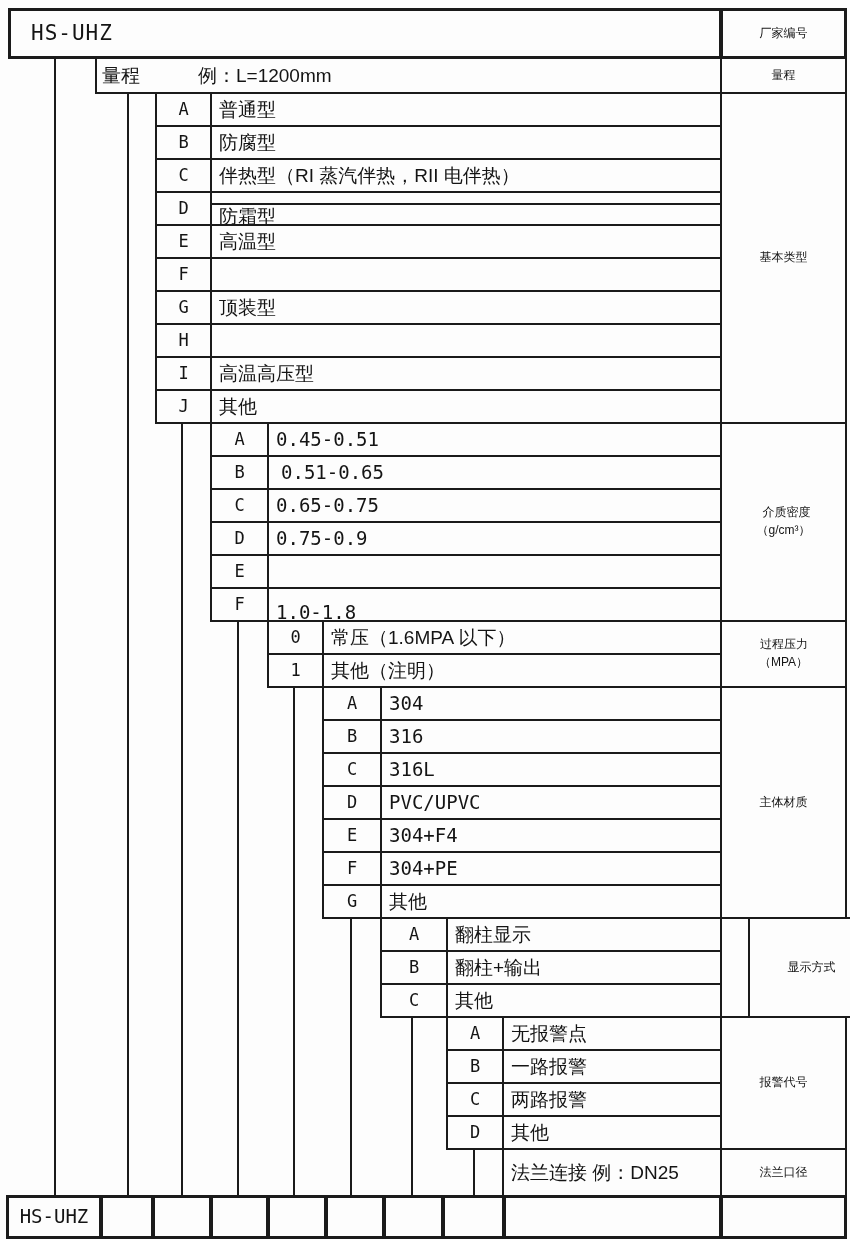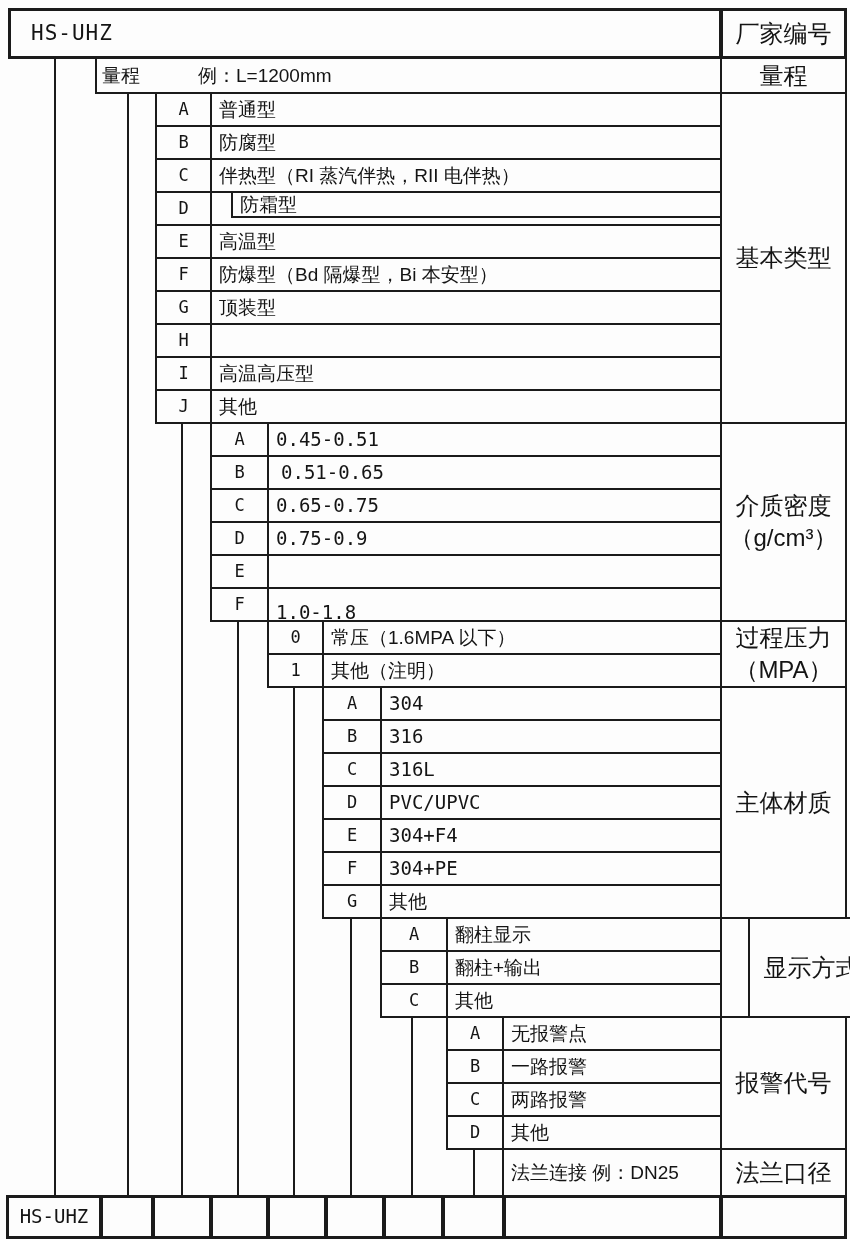--- a/index.html
+++ b/index.html
@@ -7,21 +7,21 @@
     position:relative;width:850px;height:1239px;background:#fdfdfd;overflow:hidden;
     font-family:"Liberation Sans",sans-serif;color:#141414;
   }
   .cell{
     position:absolute;box-sizing:border-box;border:2px solid #1b1b1b;background:#fdfdfd;
     display:flex;align-items:center;font-size:19px;line-height:1.15;white-space:nowrap;overflow:hidden;
   }
   .cell.thick{border-width:3px;}
   .code{justify-content:center;font-family:"DejaVu Sans Mono",monospace;font-size:17px;}
   .desc{padding-left:7px;}
-  .label{justify-content:center;text-align:center;font-size:24px;white-space:normal;}
+  .label{justify-content:center;text-align:right;font-size:12px;white-space:normal;}
   .label .two-line{display:flex;flex-direction:column;gap:4px;}
   .mono{font-family:"DejaVu Sans Mono",monospace;}
   .model{font-family:"DejaVu Sans Mono",monospace;font-size:21px;letter-spacing:1px;padding-left:20px;}
   .footer-model{justify-content:center;font-family:"DejaVu Sans Mono",monospace;font-size:19px;}
   .leg{position:absolute;width:2px;background:#1b1b1b;}
   .range-example{margin-left:58px;}
   .range-label-inline{margin-left:5px;}
 </style>
 </head>
 <body>
@@ -42,25 +42,24 @@
       <span class="range-example">例：L=1200mm</span>
     </div>
     <div class="cell label" style="left: 720px; top: 57px; width: 127px; height: 37px;">量程</div>
     <div class="cell code" style="left: 155px; top: 92px; width: 57px; height: 35px;">A</div>
     <div class="cell desc" style="left: 210px; top: 92px; width: 512px; height: 35px;">普通型</div>
     <div class="cell code" style="left: 155px; top: 125px; width: 57px; height: 35px;">B</div>
     <div class="cell desc" style="left: 210px; top: 125px; width: 512px; height: 35px;">防腐型</div>
     <div class="cell code" style="left: 155px; top: 158px; width: 57px; height: 35px;">C</div>
     <div class="cell desc" style="left: 210px; top: 158px; width: 512px; height: 35px;">伴热型（RI 蒸汽伴热，RII 电伴热）</div>
     <div class="cell code" style="left: 155px; top: 191px; width: 57px; height: 35px;">D</div>
-    <div class="cell desc" style="left: 210px; top: 191px; width: 512px; height: 27px; margin-left: 21px;">防霜型</div>
+    <div class="cell desc" style="left: 210px; top: 203px; width: 512px; height: 27px;">防霜型</div>
     <div class="cell code" style="left: 155px; top: 224px; width: 57px; height: 35px;">E</div>
     <div class="cell desc" style="left: 210px; top: 224px; width: 512px; height: 35px;">高温型</div>
     <div class="cell code" style="left: 155px; top: 257px; width: 57px; height: 35px;">F</div>
-    <div class="cell desc" style="left: 210px; top: 257px; width: 512px; height: 35px;">防爆型（Bd 隔爆型，Bi 本安型）</div>
     <div class="cell code" style="left: 155px; top: 290px; width: 57px; height: 35px;">G</div>
     <div class="cell desc" style="left: 210px; top: 290px; width: 512px; height: 35px;">顶装型</div>
     <div class="cell code" style="left: 155px; top: 323px; width: 57px; height: 35px;">H</div>
     <div class="cell code" style="left: 155px; top: 356px; width: 57px; height: 35px;">I</div>
     <div class="cell desc" style="left: 210px; top: 356px; width: 512px; height: 35px;">高温高压型</div>
     <div class="cell code" style="left: 155px; top: 389px; width: 57px; height: 35px;">J</div>
     <div class="cell desc" style="left: 210px; top: 389px; width: 512px; height: 35px;">其他</div>
     <div class="cell label" style="left: 720px; top: 92px; width: 127px; height: 332px;">基本类型</div>
     <div class="cell code" style="left: 210px; top: 422px; width: 59px; height: 35px;">A</div>
     <div class="cell desc mono" style="left: 267px; top: 422px; width: 455px; height: 35px;">0.45-0.51</div>

